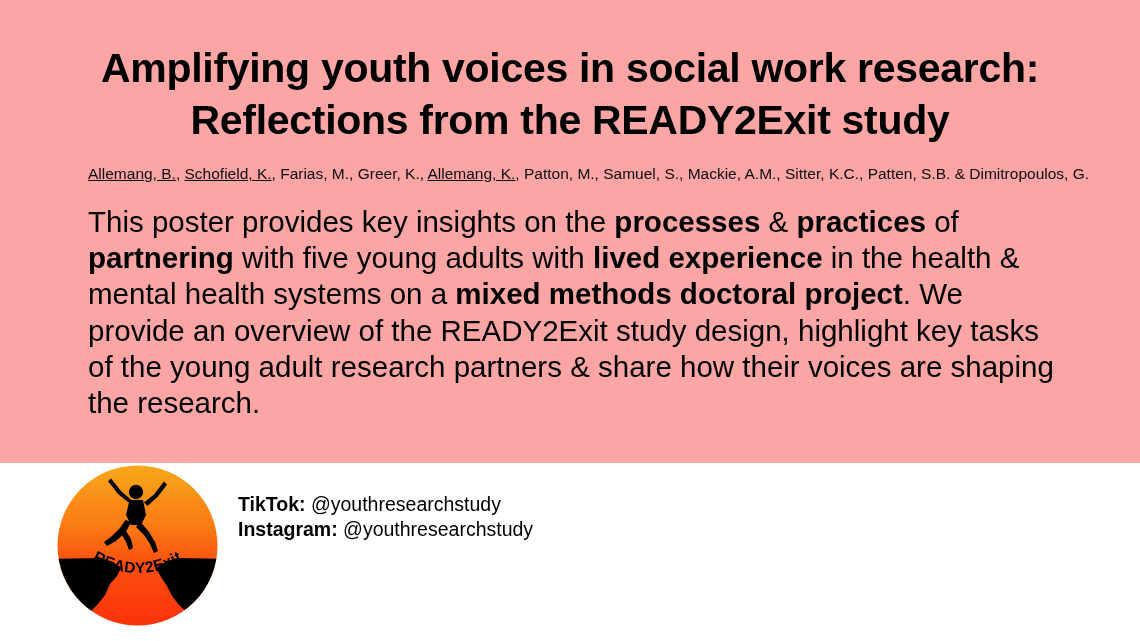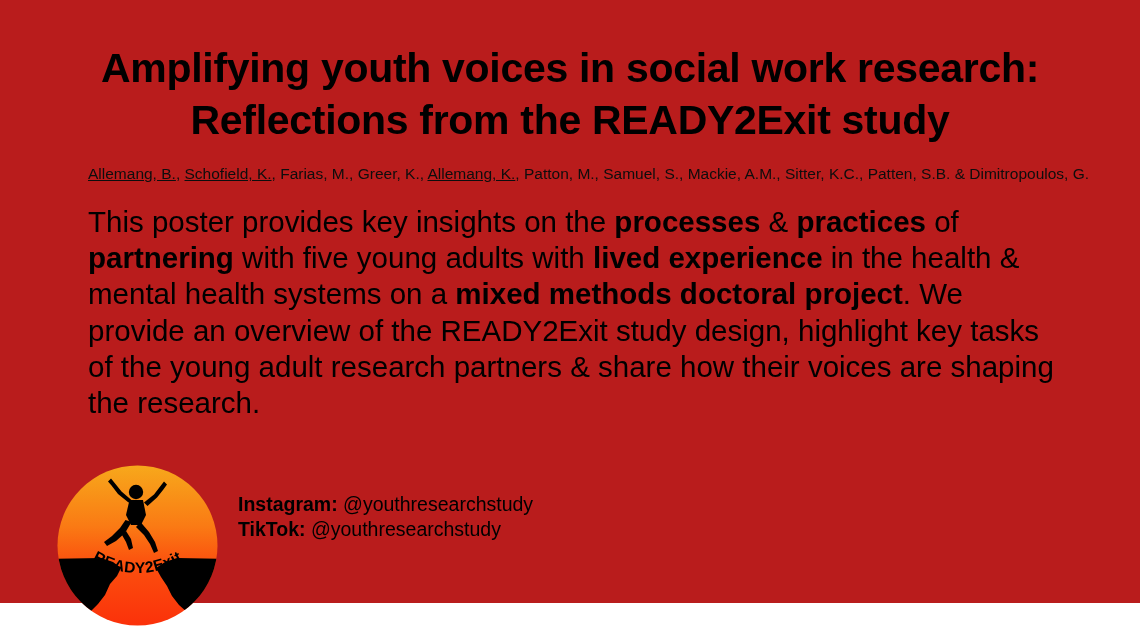--- a/index.html
+++ b/index.html
@@ -4,21 +4,21 @@
 <style>
   * { margin:0; padding:0; box-sizing:border-box; }
   html, body { width:1140px; height:641px; }
   body {
     background:#ffffff;
     font-family:"Liberation Sans", sans-serif;
     color:#000000;
     overflow:hidden;
     position:relative;
   }
-  .slide { position:relative; width:1140px; height:603px; background:#b91c1c; }
+  .slide { position:relative; width:1140px; height:463px; background:#fca5a5; }
 
   
   .title {
     position:absolute;
     left:70px; top:42px; width:1000px;
     text-align:center;
     font-weight:bold;
     font-size:41px;
     line-height:52px;
     letter-spacing:-0.3px;
@@ -122,17 +122,17 @@
         <path d="M 71 68 L 76 76 L 78 85 L 74 87 L 71 79 L 67 72 Z"></path>
       </g>
 
       <text font-family="'Liberation Sans', sans-serif" font-size="15.5" font-weight="bold" fill="#000000" letter-spacing="0.4">
         <textPath href="#arcpath" startOffset="50%" text-anchor="middle">READY2Exit</textPath>
       </text>
     </svg>
   </div>
 
   <div class="contact">
+      <div class="row"><span class="lbl">TikTok:</span><span> @youthresearchstudy</span></div>
       <div class="row"><span class="lbl">Instagram:</span><span> @youthresearchstudy</span></div>
-      <div class="row"><span class="lbl">TikTok:</span><span> @youthresearchstudy</span></div>
     </div>
 
 </div>
 
 </body></html>

